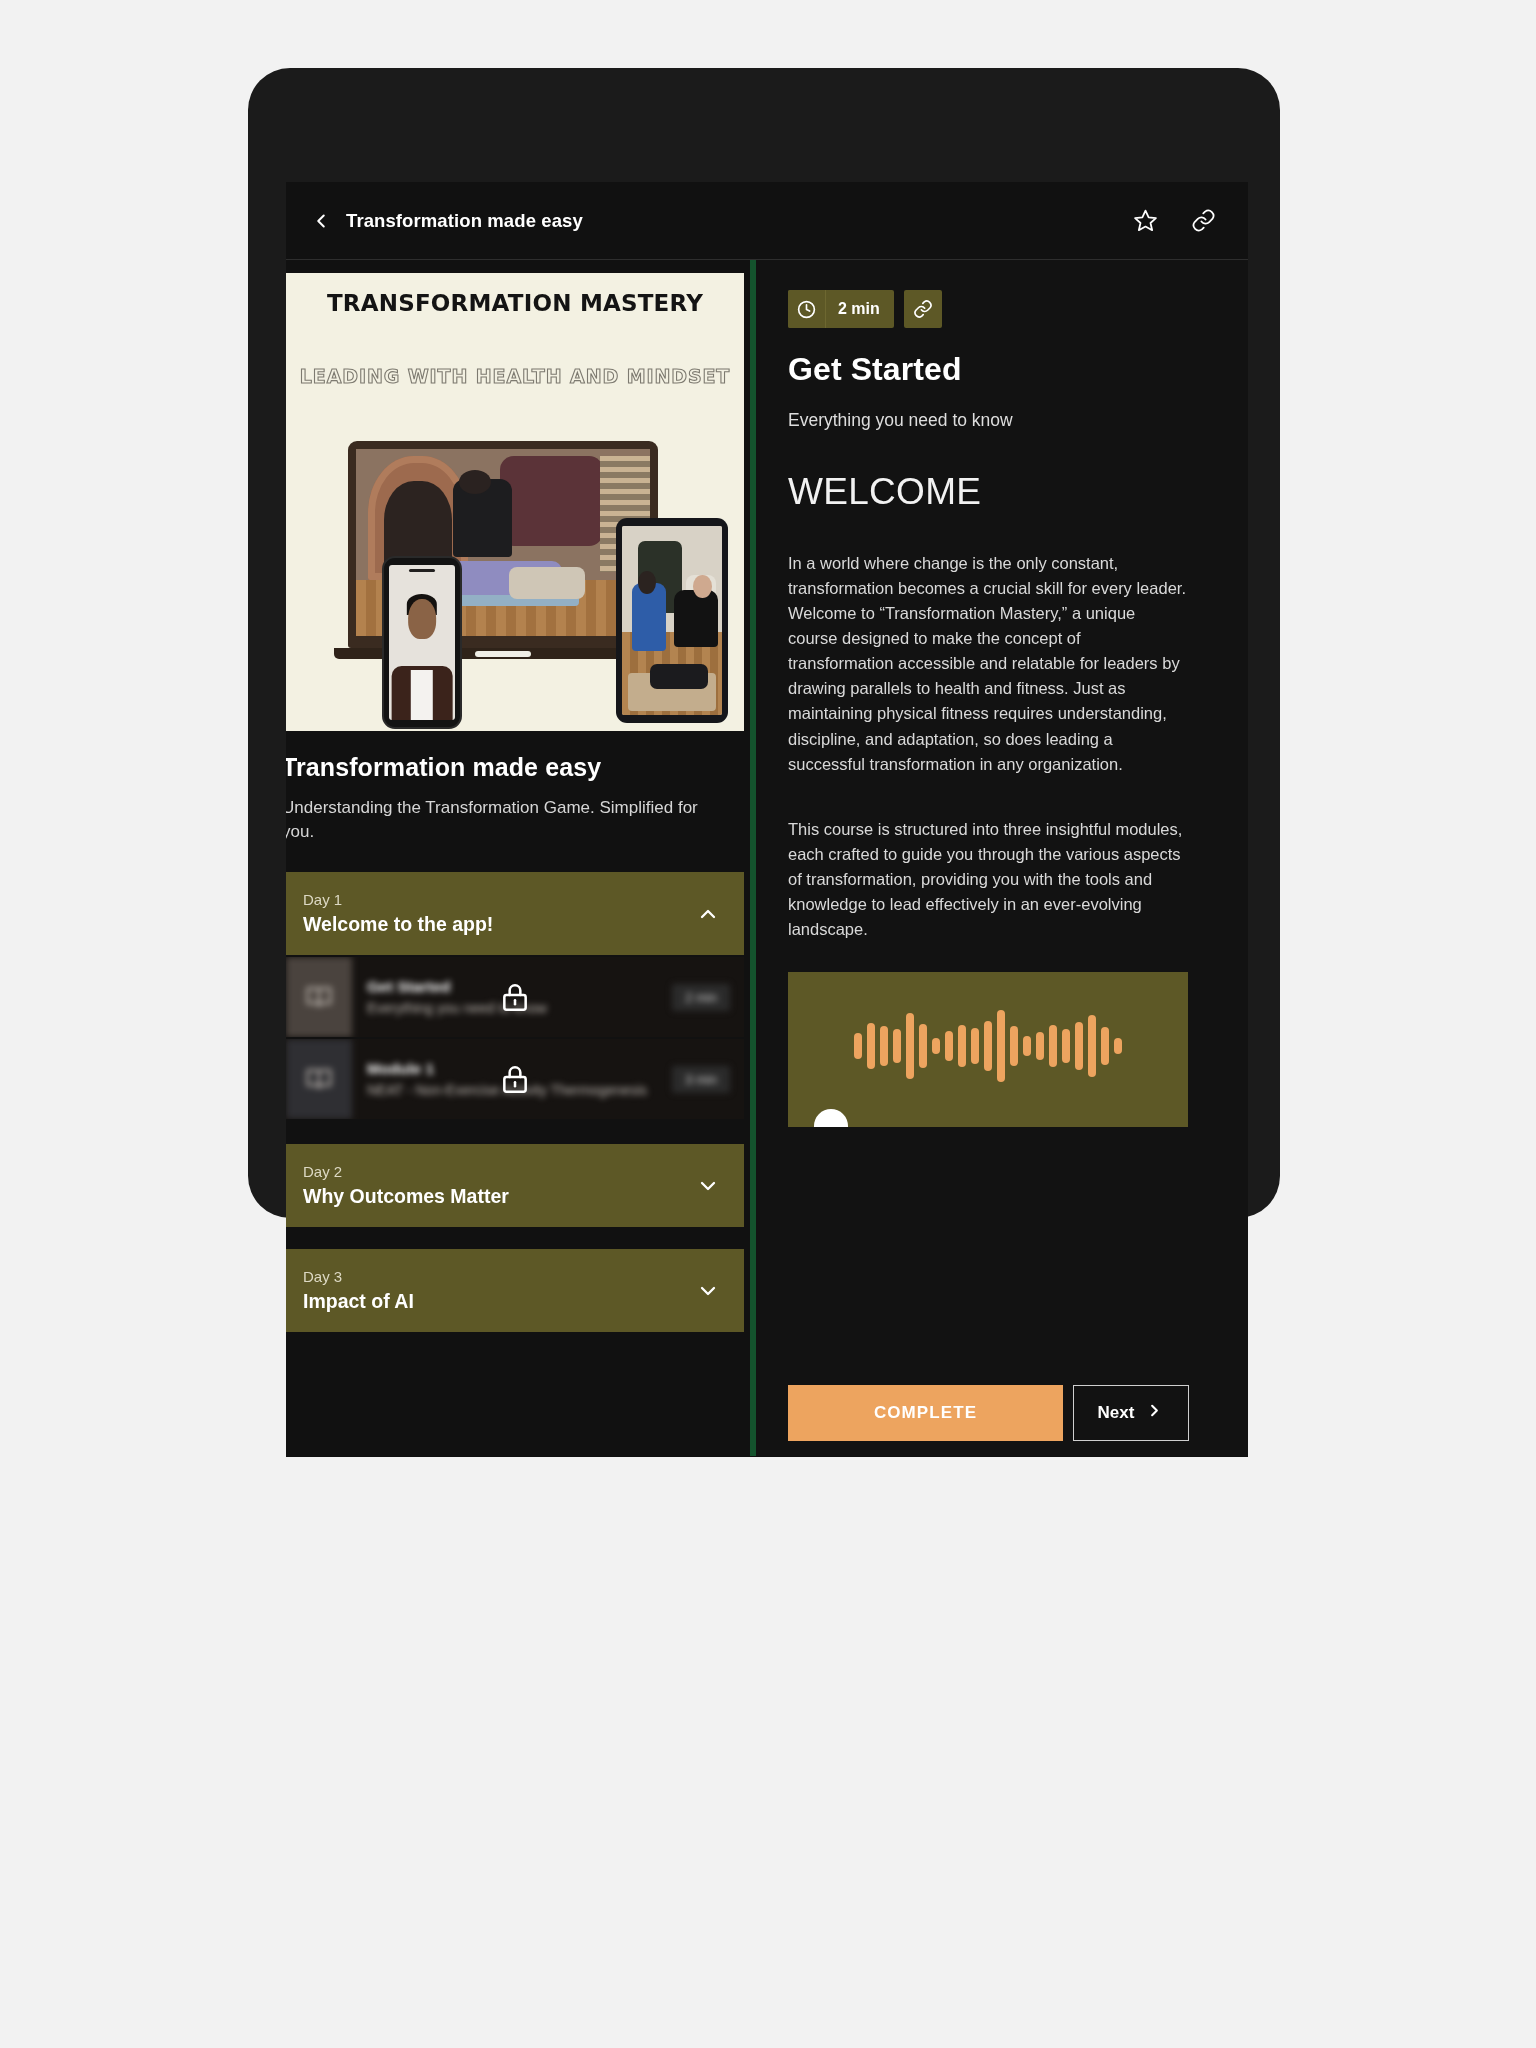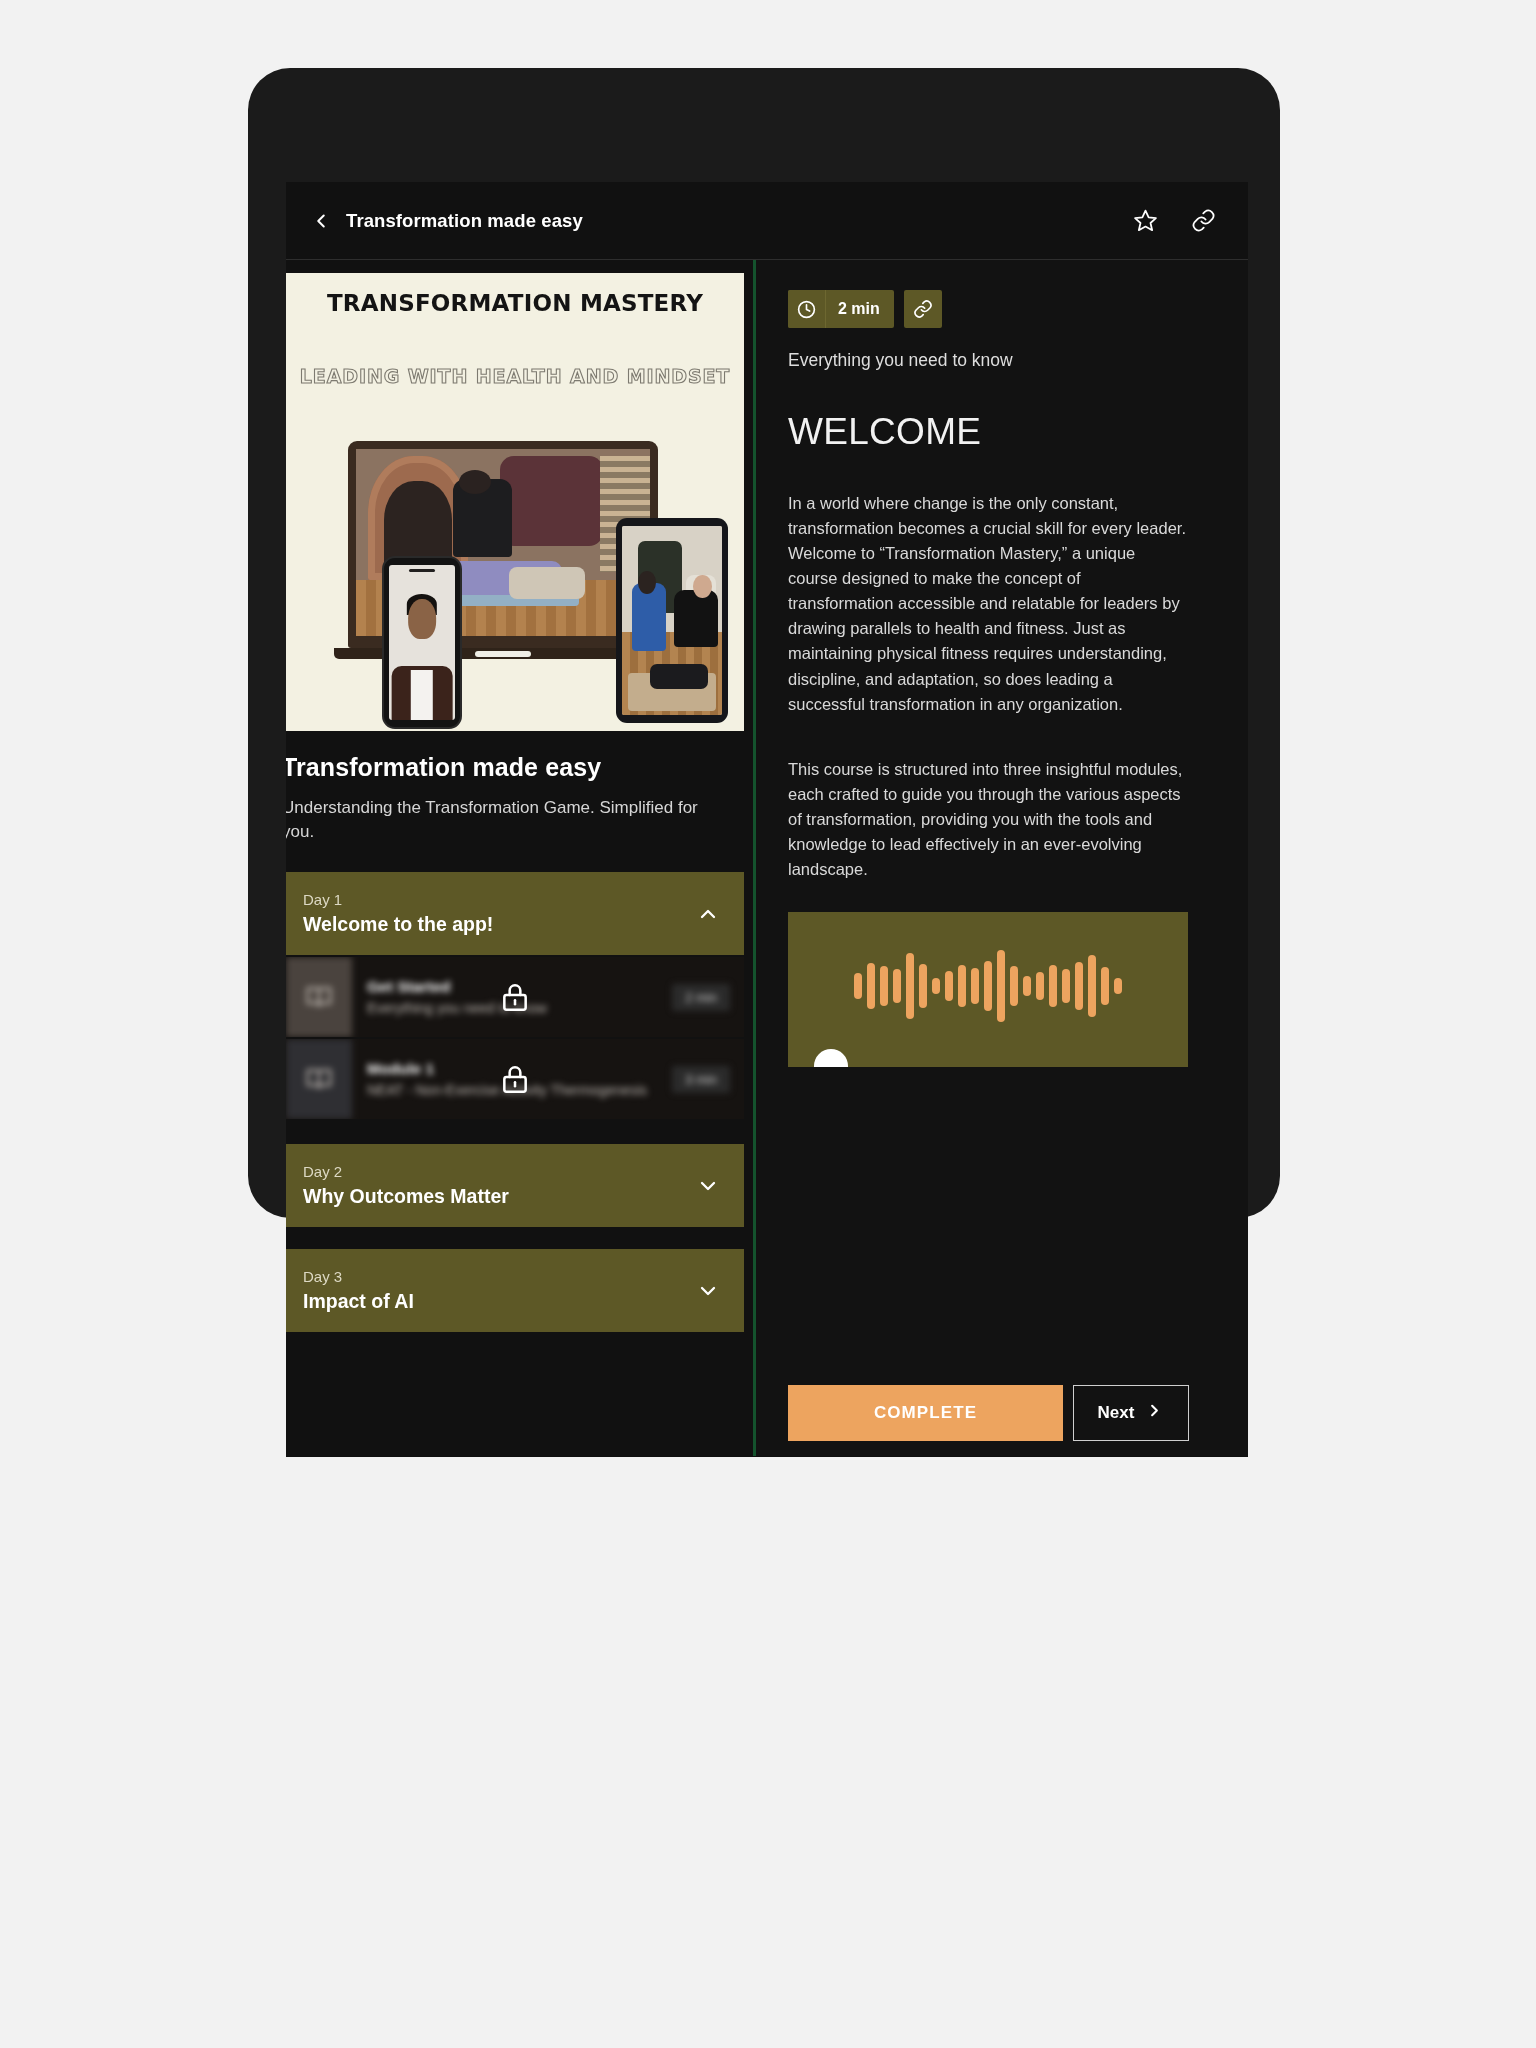--- a/index.html
+++ b/index.html
@@ -76,21 +76,21 @@
     display: flex;
     height: 1196px;
     background: #0f0f0f;
   }
 
   
   .left-rail {
     position: relative;
     width: 470px;
     background: #111111;
-    border-right: 3px solid #14532d;
+    border-right: 6px solid #14532d;
     overflow: hidden;
     flex: 0 0 auto;
   }
   .left-inner {
     position: relative;
     width: 470px;
     padding-left: 0;
     margin-left: -2px;
   }
 
@@ -618,20 +618,21 @@
             <div class="b-txt">2 min</div>
           </div>
           <div class="badge-link">
             <svg width="20" height="20" viewBox="0 0 24 24" fill="none" stroke="currentColor" stroke-width="2" stroke-linecap="round" stroke-linejoin="round">
                 <path d="M10 13a5 5 0 0 0 7.5.5l3-3a5 5 0 0 0-7-7l-1.7 1.7"></path>
                 <path d="M14 11a5 5 0 0 0-7.5-.5l-3 3a5 5 0 0 0 7 7l1.7-1.7"></path>
               </svg>
           </div>
         </div>
 
+        <div class="lesson-title">Get Started</div>
         <div class="lesson-subtitle">Everything you need to know</div>
         <div class="welcome-h">WELCOME</div>
 
         <div class="para">In a world where change is the only constant, transformation becomes a crucial skill for every leader. Welcome to “Transformation Mastery,” a unique course designed to make the concept of transformation accessible and relatable for leaders by drawing parallels to health and fitness. Just as maintaining physical fitness requires understanding, discipline, and adaptation, so does leading a successful transformation in any organization.</div>
         <div class="para p2">This course is structured into three insightful modules, each crafted to guide you through the various aspects of transformation, providing you with the tools and knowledge to lead effectively in an ever-evolving landscape.</div>
 
         <div class="audio-card">
           <div class="wave" id="wave">
               <span style="height: 26px; background: rgb(237, 164, 95);"></span>
               <span style="height: 46px; background: rgb(237, 164, 95);"></span>

